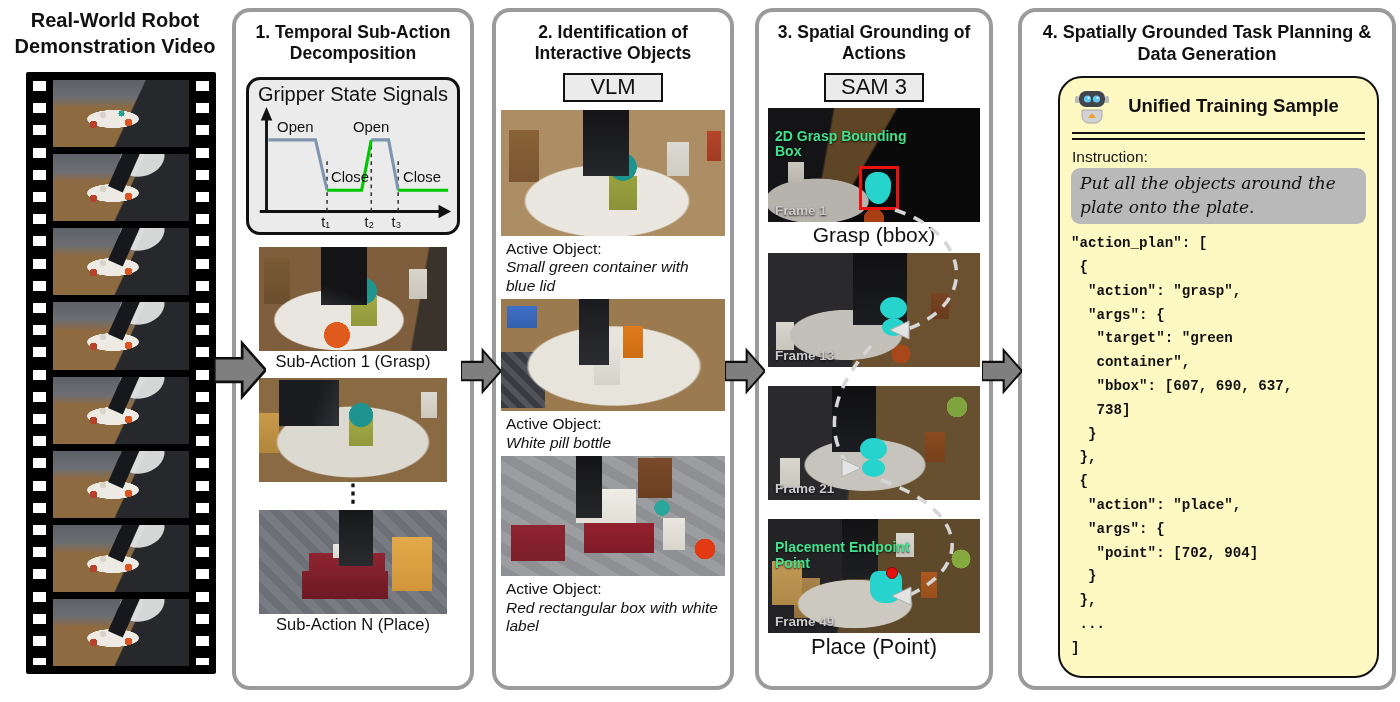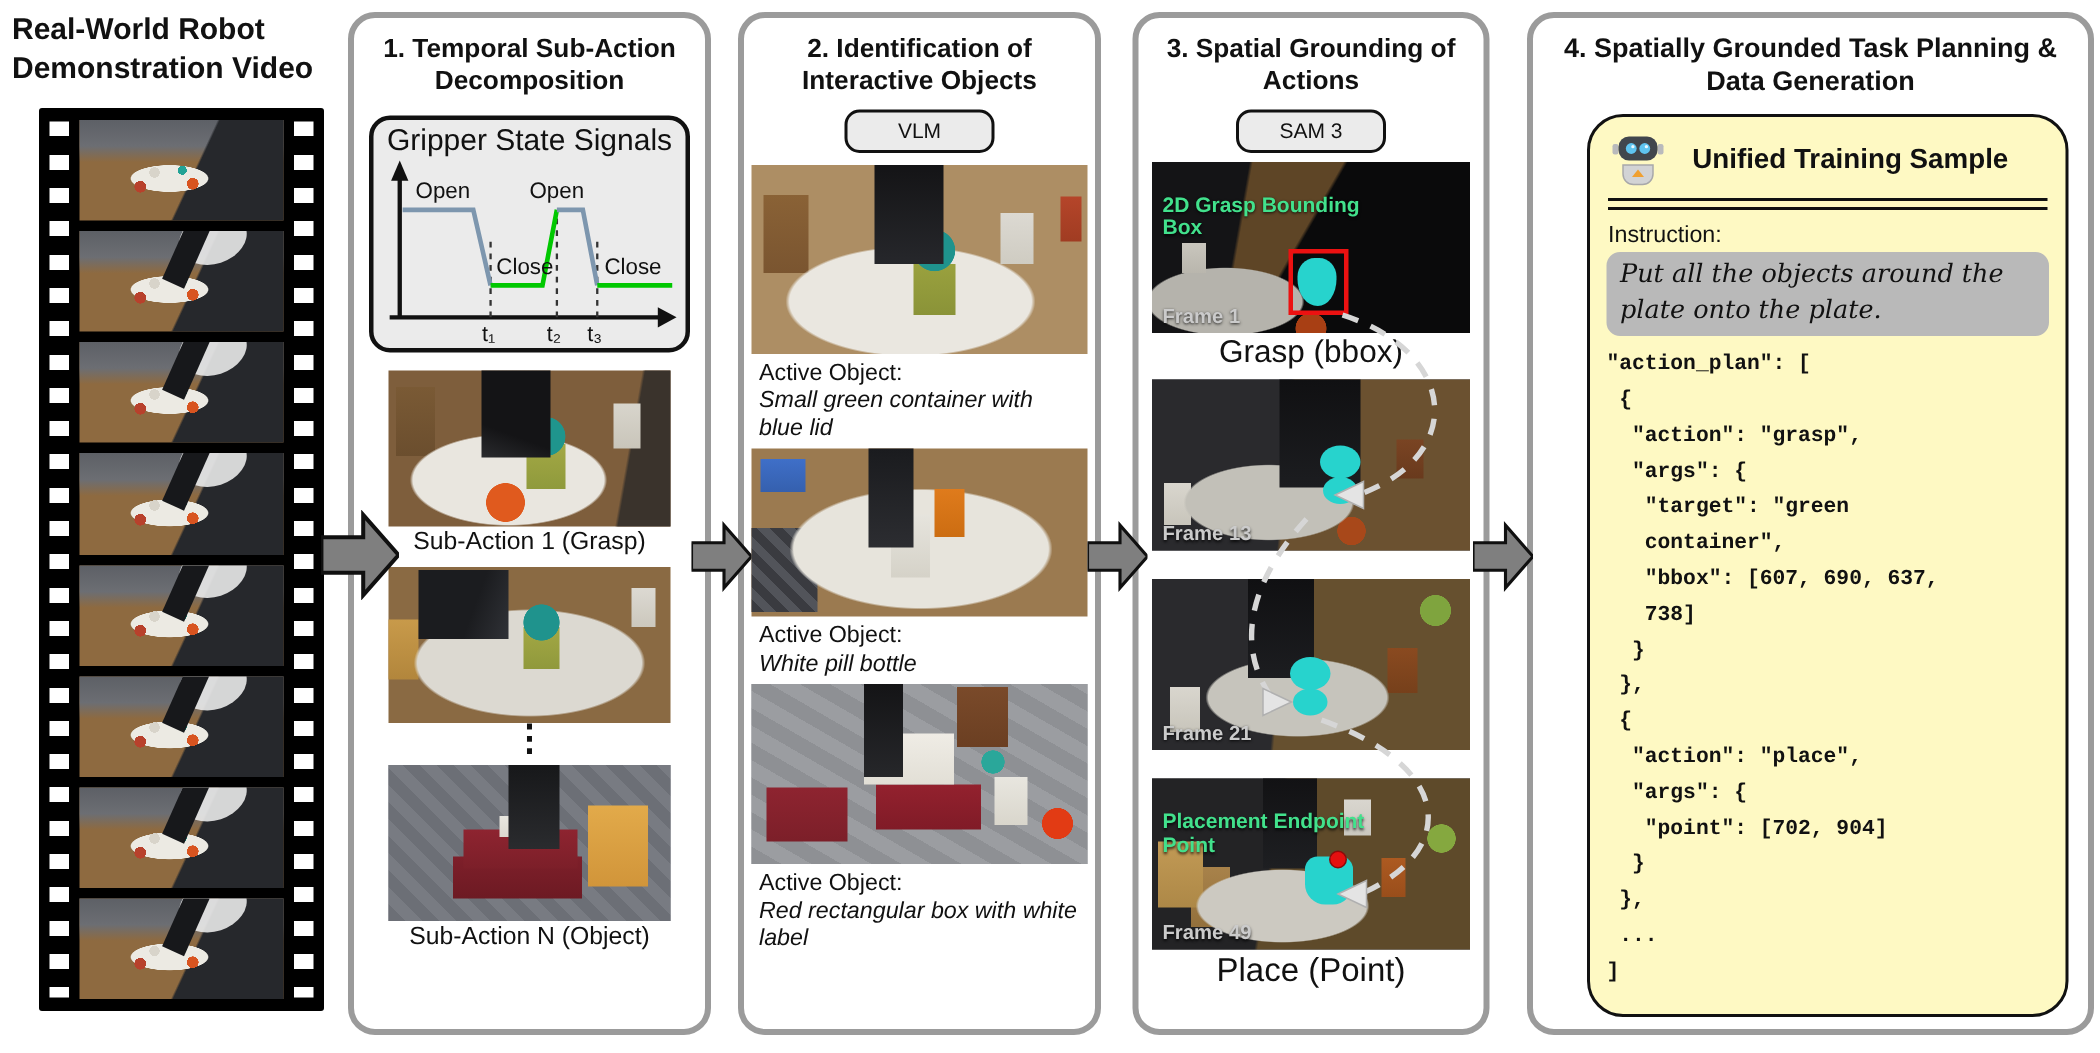--- a/index.html
+++ b/index.html
@@ -1,21 +1,21 @@
 <!DOCTYPE html>
 <html><head>
 <meta charset="utf-8">
 <style>
   * { margin:0; padding:0; box-sizing:border-box; }
   html,body { width:1400px; height:702px; background:#ffffff; font-family:"Liberation Sans", sans-serif; color:#111; overflow:hidden; }
   .canvas { position:relative; width:1400px; height:702px; background:#fff; }
 
   
   .video-col { position:absolute; left:4px; top:8px; width:222px; height:690px; }
-  .video-title { font-weight:bold; font-size:20px; line-height:1.28; padding:0 4px; }
+  .video-title { text-align:center; font-weight:bold; font-size:20px; line-height:1.28; padding:0 4px; }
   .filmstrip { position:absolute; left:22px; top:64px; width:190px; height:602px; background:#000; border-radius:2px; }
   .sprockets { position:absolute; top:9px; bottom:9px; width:13px; background:repeating-linear-gradient(180deg,#ffffff 0 10px, #000 10px 22.2px); }
   .sprockets.left { left:7px; } .sprockets.right { right:7px; }
   .frames { position:absolute; left:27px; right:27px; top:8px; bottom:8px; display:flex; flex-direction:column; gap:7px; }
   .film-frame { flex:1; position:relative; overflow:hidden; }
 
   
   .scene {
     background-color:#8e6a40;
     background-repeat:no-repeat;
@@ -129,22 +129,22 @@
       radial-gradient(circle,#e23b14 60%,rgba(0,0,0,0) 62%),
       repeating-linear-gradient(30deg,#8e9094 0 10px,#9b9da1 10px 20px);
     background-size:26px 62px, 34px 40px, 60px 34px, 54px 36px, 70px 30px, 22px 32px, 18px 18px, 24px 24px, 100% 100%;
     background-position:38% 0, 72% 2%, 46% 38%, 6% 82%, 54% 74%, 80% 70%, 74% 42%, 96% 84%, 0 0; }
 
   
   .obj-label { font-size:15.5px; line-height:1.25; padding:3px 10px 0; }
   .obj-desc  { font-size:15.5px; line-height:1.2; font-style:italic; padding:0 10px 4px; }
 
   
-  .badge { display:block; width:100px; height:29px; margin:8px auto 6px; background:#ebebeb; border:2.5px solid #111; border-radius:10px;
-           font-size:14px; text-align:center; line-height:24px; color:#111; }
+  .badge { display:block; width:100px; height:29px; margin:8px auto 6px; background:#ebebeb; border:2.5px solid #111; border-radius:0;
+           font-size:22px; text-align:center; line-height:24px; color:#111; }
   .ph3 { position:relative; width:212px; height:114px; margin:0 auto; overflow:hidden; background-repeat:no-repeat; }
   .ph3a { background-color:#141416;
     background-image:
       linear-gradient(#c9c6bd,#b9b6ad),
       radial-gradient(ellipse,#b5b3ac 60%,rgba(0,0,0,0) 62%),
       radial-gradient(circle,#a83f14 60%,rgba(0,0,0,0) 62%),
       linear-gradient(120deg,rgba(0,0,0,0) 46%,#0a0a0b 47%),
       linear-gradient(100deg,rgba(0,0,0,0) 28%,#5e4526 29% 72%,#2c2113 73%);
     background-size:16px 20px, 120px 52px, 24px 24px, 100% 100%, 100% 100%;
     background-position:10% 58%, -12% 108%, 50% 110%, 0 0, 0 0; }
@@ -266,21 +266,21 @@
         <text class="plot-tick" x="115" y="126">t₂</text>
         <text class="plot-tick" x="143" y="126">t₃</text>
       </svg>
     </div>
 
     <div class="ph ph1a"></div>
     <div class="caption">Sub-Action 1 (Grasp)</div>
     <div class="ph ph1b"></div>
     <div class="dots">⋮</div>
     <div class="ph ph1c"></div>
-    <div class="caption">Sub-Action N (Object)</div>
+    <div class="caption">Sub-Action N (Place)</div>
   </section>
 
   <section class="panel p2">
     <div class="panel-title">2. Identification of Interactive Objects</div>
     <div class="badge">VLM</div>
 
     <div class="ph ph2 ph2a"></div>
     <div class="obj-label">Active Object:</div>
     <div class="obj-desc">Small green container with blue lid</div>
 

